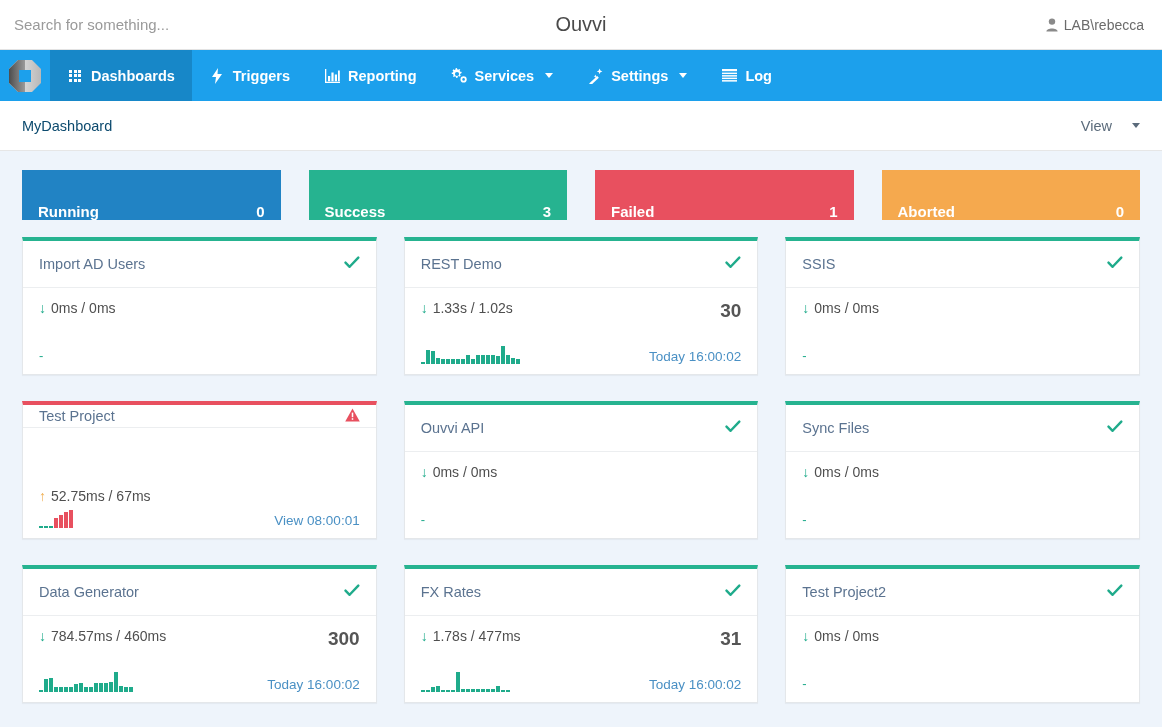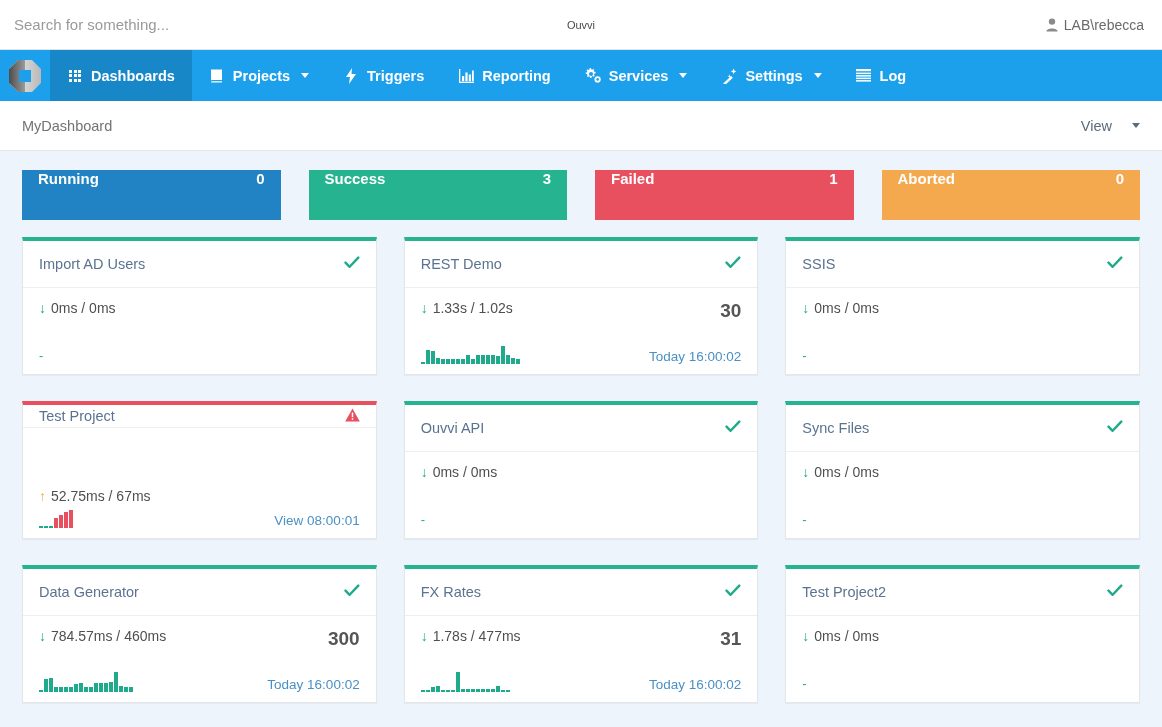--- a/index.html
+++ b/index.html
@@ -30,21 +30,21 @@
     height: 48px;
     width: 430px;
     background: transparent;
     font-family: "Liberation Sans", sans-serif;
   }
   .search-input::placeholder { color: #9a9a9a; }
   .app-title {
     position: absolute;
     left: 0; right: 0;
     text-align: center;
-    font-size: 11px;
+    font-size: 20px;
     color: #4a4a4a;
     pointer-events: none;
   }
   .user-box {
     position: absolute;
     right: 18px;
     display: flex;
     align-items: center;
     gap: 6px;
     font-size: 14px;
@@ -101,21 +101,21 @@
   
   .subbar {
     height: 50px;
     background: #ffffff;
     border-bottom: 1px solid #e6e6e6;
     display: flex;
     align-items: center;
     padding: 0 22px;
     justify-content: space-between;
   }
-  .crumb { font-size: 14.5px; color: #737373; }
+  .crumb { font-size: 14.5px; color: #0c4a6e; }
   .view-btn {
     font-size: 14.5px; color: #5b6b7b;
     display: flex; align-items: center; gap: 20px;
     cursor: pointer;
   }
   .caret-dark {
     width: 0; height: 0;
     border-left: 4px solid transparent;
     border-right: 4px solid transparent;
     border-top: 5px solid #5b6b7b;
@@ -123,21 +123,21 @@
 
   
   .content { padding: 19px 22px 0 22px; }
 
   
   .status-row { display: flex; gap: 28px; margin-bottom: 17px; }
   .status-tile {
     flex: 1;
     height: 50px;
     display: flex;
-    align-items: flex-start;
+    align-items: flex-end;
     justify-content: space-between;
     padding: 0 16px;
     color: #ffffff;
     font-size: 15px;
     font-weight: bold;
     cursor: pointer;
   }
   .status-tile .count { font-size: 15px; font-weight: bold; }
 
   
@@ -252,30 +252,20 @@
           <i></i>
           <i></i>
           <i></i>
           <i></i>
           <i></i>
         </span>
     </span>
     <span>Dashboards</span>
   </div>
 
-  <div class="nav-item">
-    <span class="nav-icon">
-      <svg width="15" height="14" viewBox="0 0 15 14" fill="#fff">
-        <path d="M2 0.5 L13 0.5 L13 11 L3.2 11 C2.3 11 2 11.5 2 12 Z"></path>
-        <path d="M2.6 12.2 L13 12.2 L13 13.5 L2.6 13.5 C2 13.5 1.7 12.9 2.6 12.2 Z"></path>
-      </svg>
-    </span>
-    <span>Projects</span>
-    <span class="caret"></span>
-  </div>
 
   <div class="nav-item">
     <span class="nav-icon">
       <svg width="10" height="16" viewBox="0 0 10 16" fill="#fff">
         <polygon points="6,0 0,9 4,9 3,16 10,6 5.5,6"></polygon>
       </svg>
     </span>
     <span>Triggers</span>
   </div>
 

